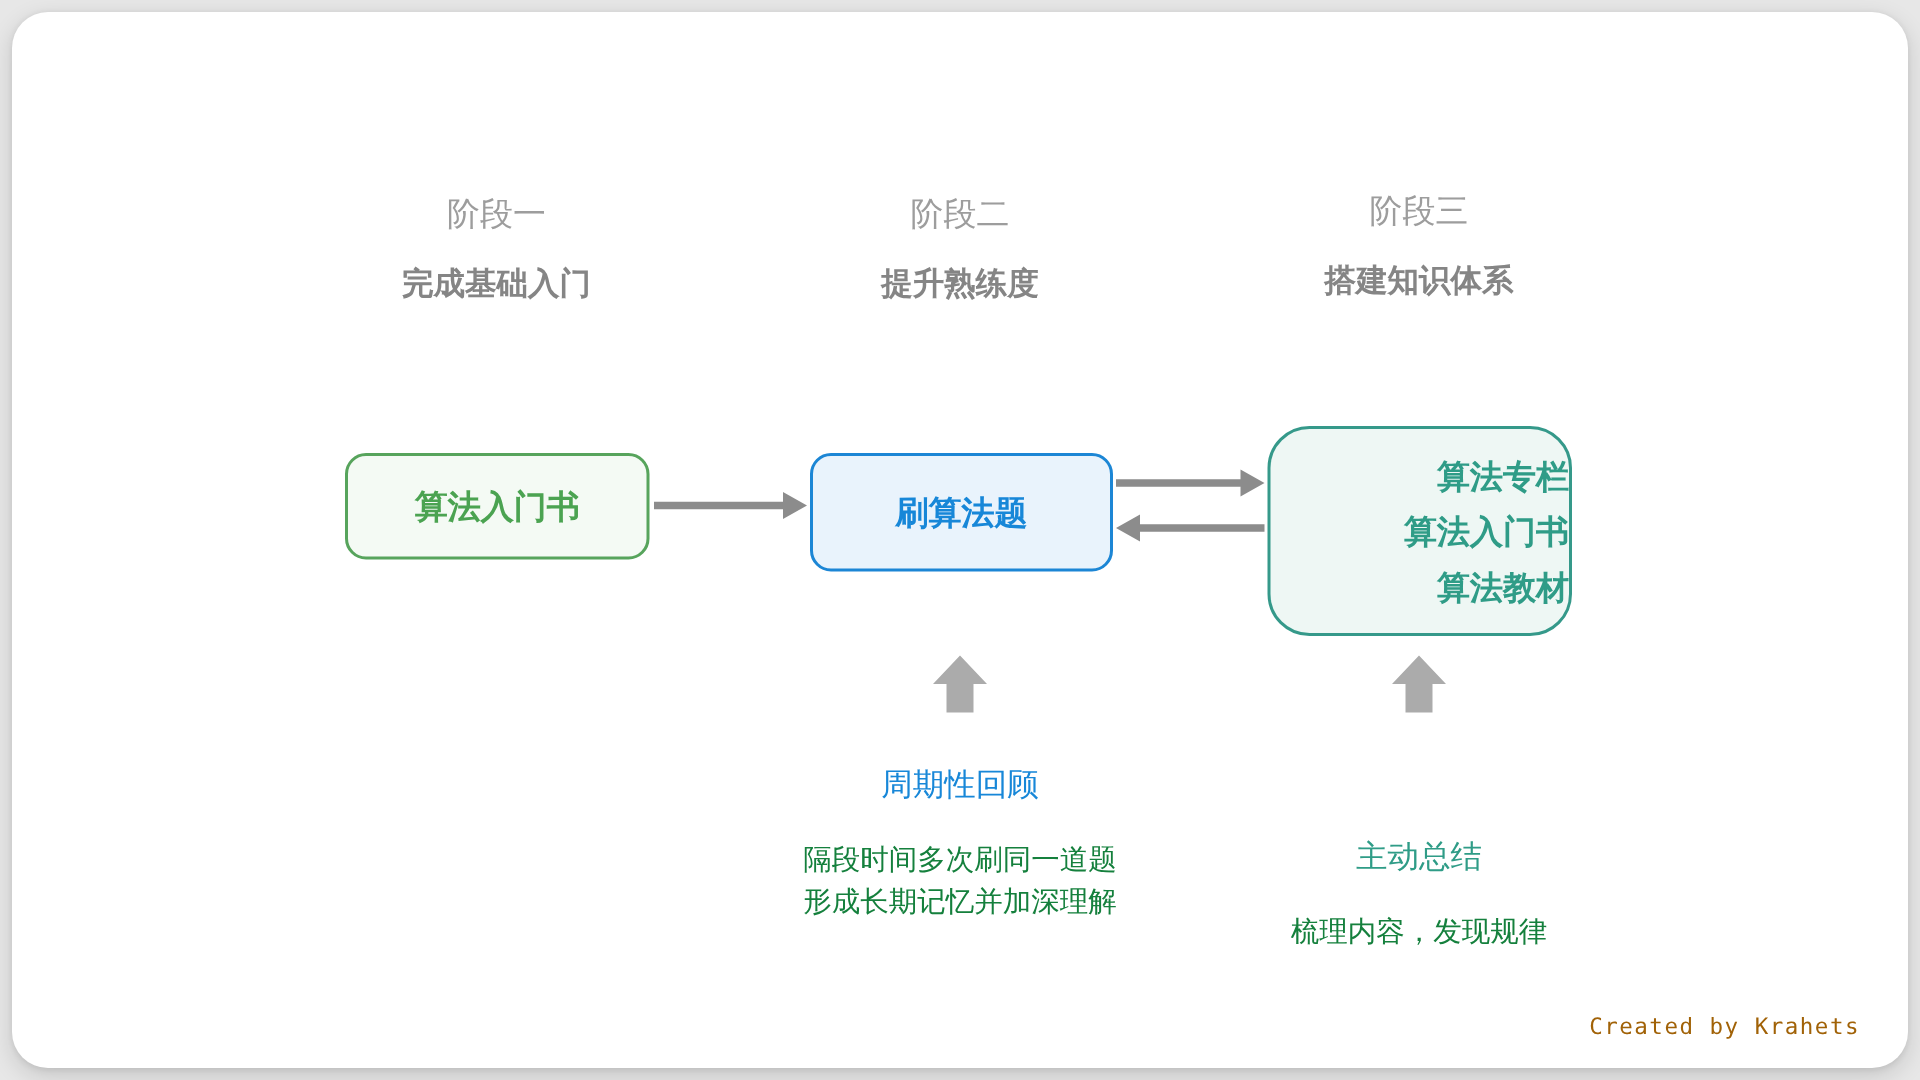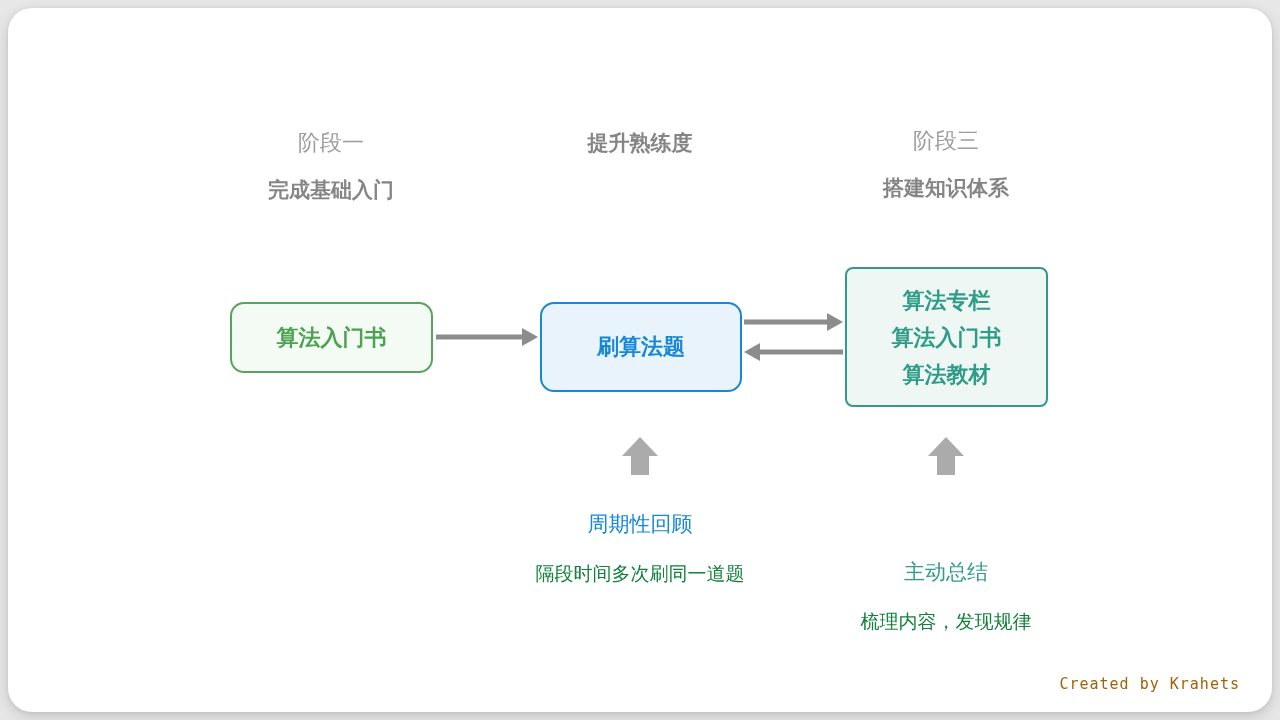--- a/index.html
+++ b/index.html
@@ -54,32 +54,33 @@
     text-align: center;
   }
   .node-green {
     left: 230px; top: 302px; width: 203px; height: 71px;
     background: #f4faf4;
     border: 2px solid #57a45c;
     border-radius: 14px;
     color: #4ba351;
   }
   .node-blue {
-    left: 540px; top: 302px; width: 202px; height: 90px;
+    left: 540px; top: 302px; width: 202px; height: 79px;
     background: #e9f3fc;
     border: 2px solid #1c86d5;
     border-radius: 14px;
     color: #1787d8;
   }
   .node-teal {
-    left: 845px; top: 267px; width: 203px; height: 140px;
+    left: 845px; top: 284px; width: 203px; height: 140px;
     background: #eef7f4;
     border: 2px solid #35998a;
-    border-radius: 8px;
+    border-radius: 28px;
     color: #2f9c87;
+    align-items: flex-end;
   }
   .node-teal .node-line { line-height: 37px; }
   
   .arrows {
     position: absolute;
     left: 0; top: 0;
     pointer-events: none;
   }
   
   .annotation {
@@ -118,20 +119,21 @@
 <body>
 
 <div class="page">
   <div class="card"></div>
 
   <div class="stage-header col1">
     <div class="stage-label">阶段一</div>
     <div class="stage-subtitle">完成基础入门</div>
   </div>
   <div class="stage-header col2">
+    <div class="stage-label">阶段二</div>
     <div class="stage-subtitle">提升熟练度</div>
   </div>
   <div class="stage-header col3">
     <div class="stage-label">阶段三</div>
     <div class="stage-subtitle">搭建知识体系</div>
   </div>
 
   <div class="node node-green">
     <span>算法入门书</span>
   </div>
@@ -149,20 +151,21 @@
     <polygon points="744,319.5 827,319.5 827,313 843,322 827,331 827,324.5 744,324.5" fill="#8c8c8c"></polygon>
     <polygon points="843,349.5 760,349.5 760,343 744,352 760,361 760,354.5 843,354.5" fill="#8c8c8c"></polygon>
     <polygon points="640,437 658,456 649,456 649,475 631,475 631,456 622,456" fill="#ababab"></polygon>
     <polygon points="946,437 964,456 955,456 955,475 937,475 937,456 928,456" fill="#ababab"></polygon>
   </svg>
 
   <div class="annotation col2">
     <div class="annotation-title blue">周期性回顾</div>
     <div class="annotation-desc">
       <div>隔段时间多次刷同一道题</div>
+      <div>形成长期记忆并加深理解</div>
     </div>
   </div>
   <div class="annotation col3">
     <div class="annotation-title teal">主动总结</div>
     <div class="annotation-desc">
       <div>梳理内容，发现规律</div>
     </div>
   </div>
 
   <div class="credit">Created by Krahets</div>

